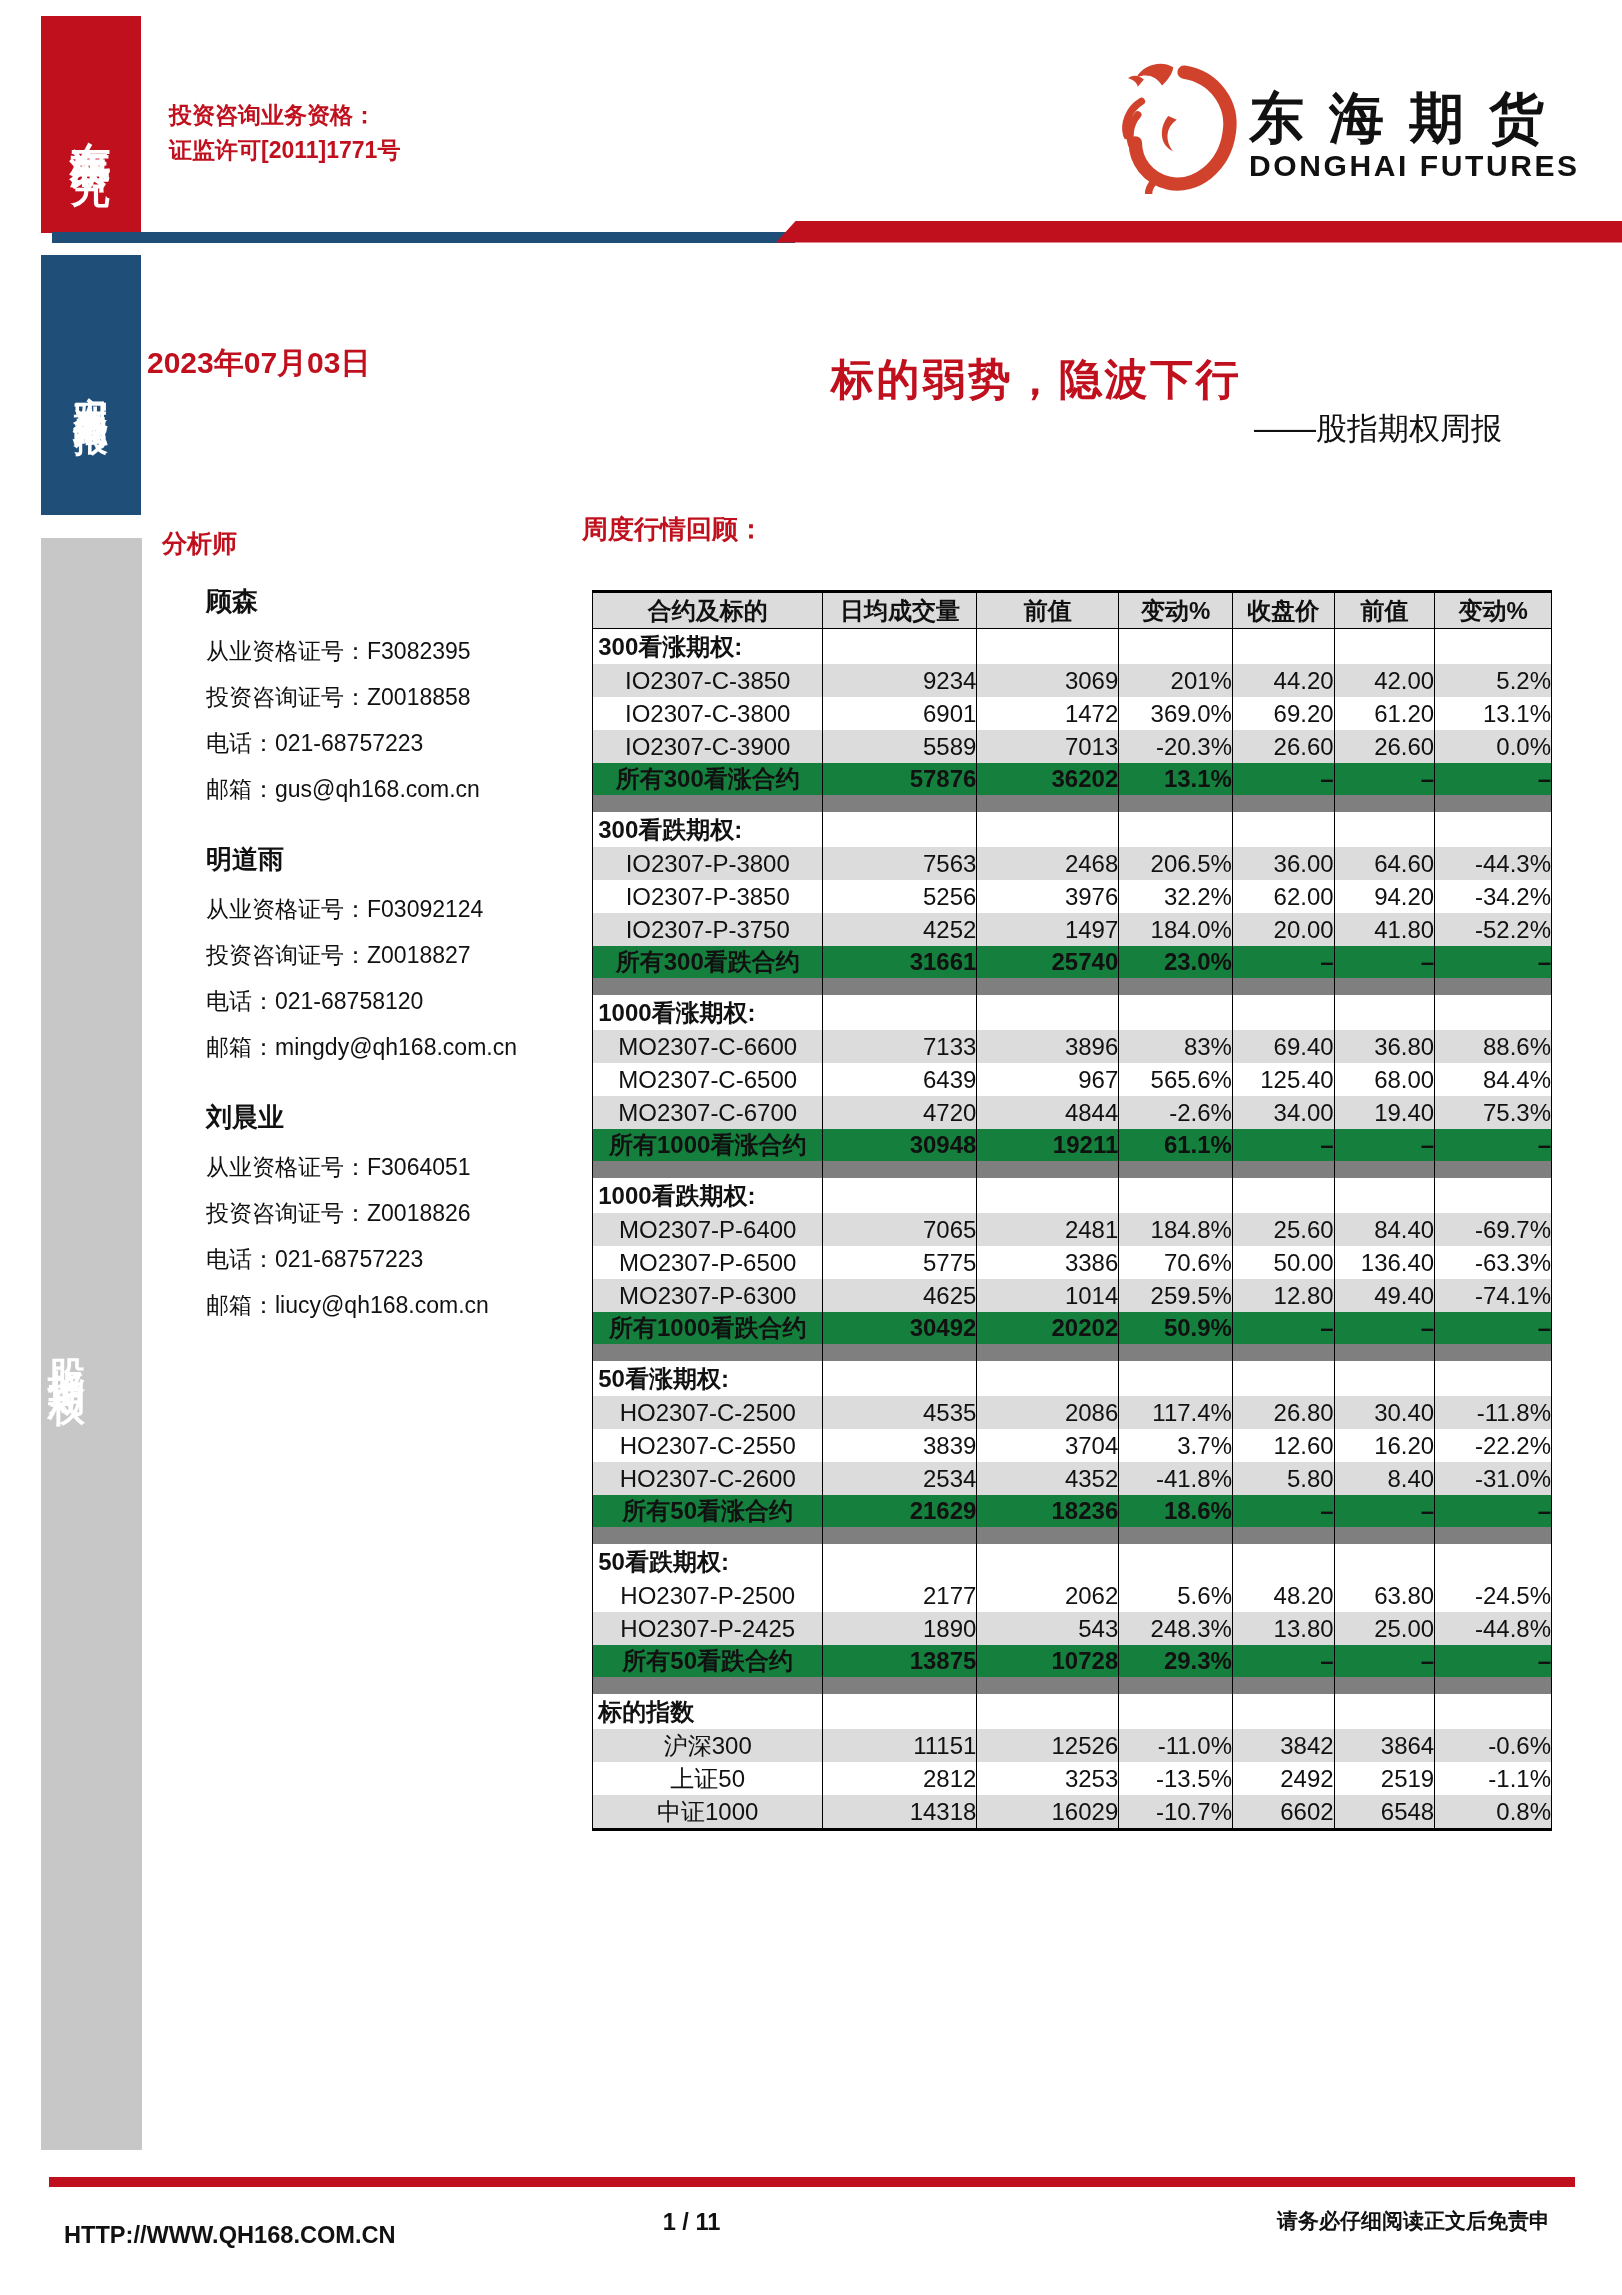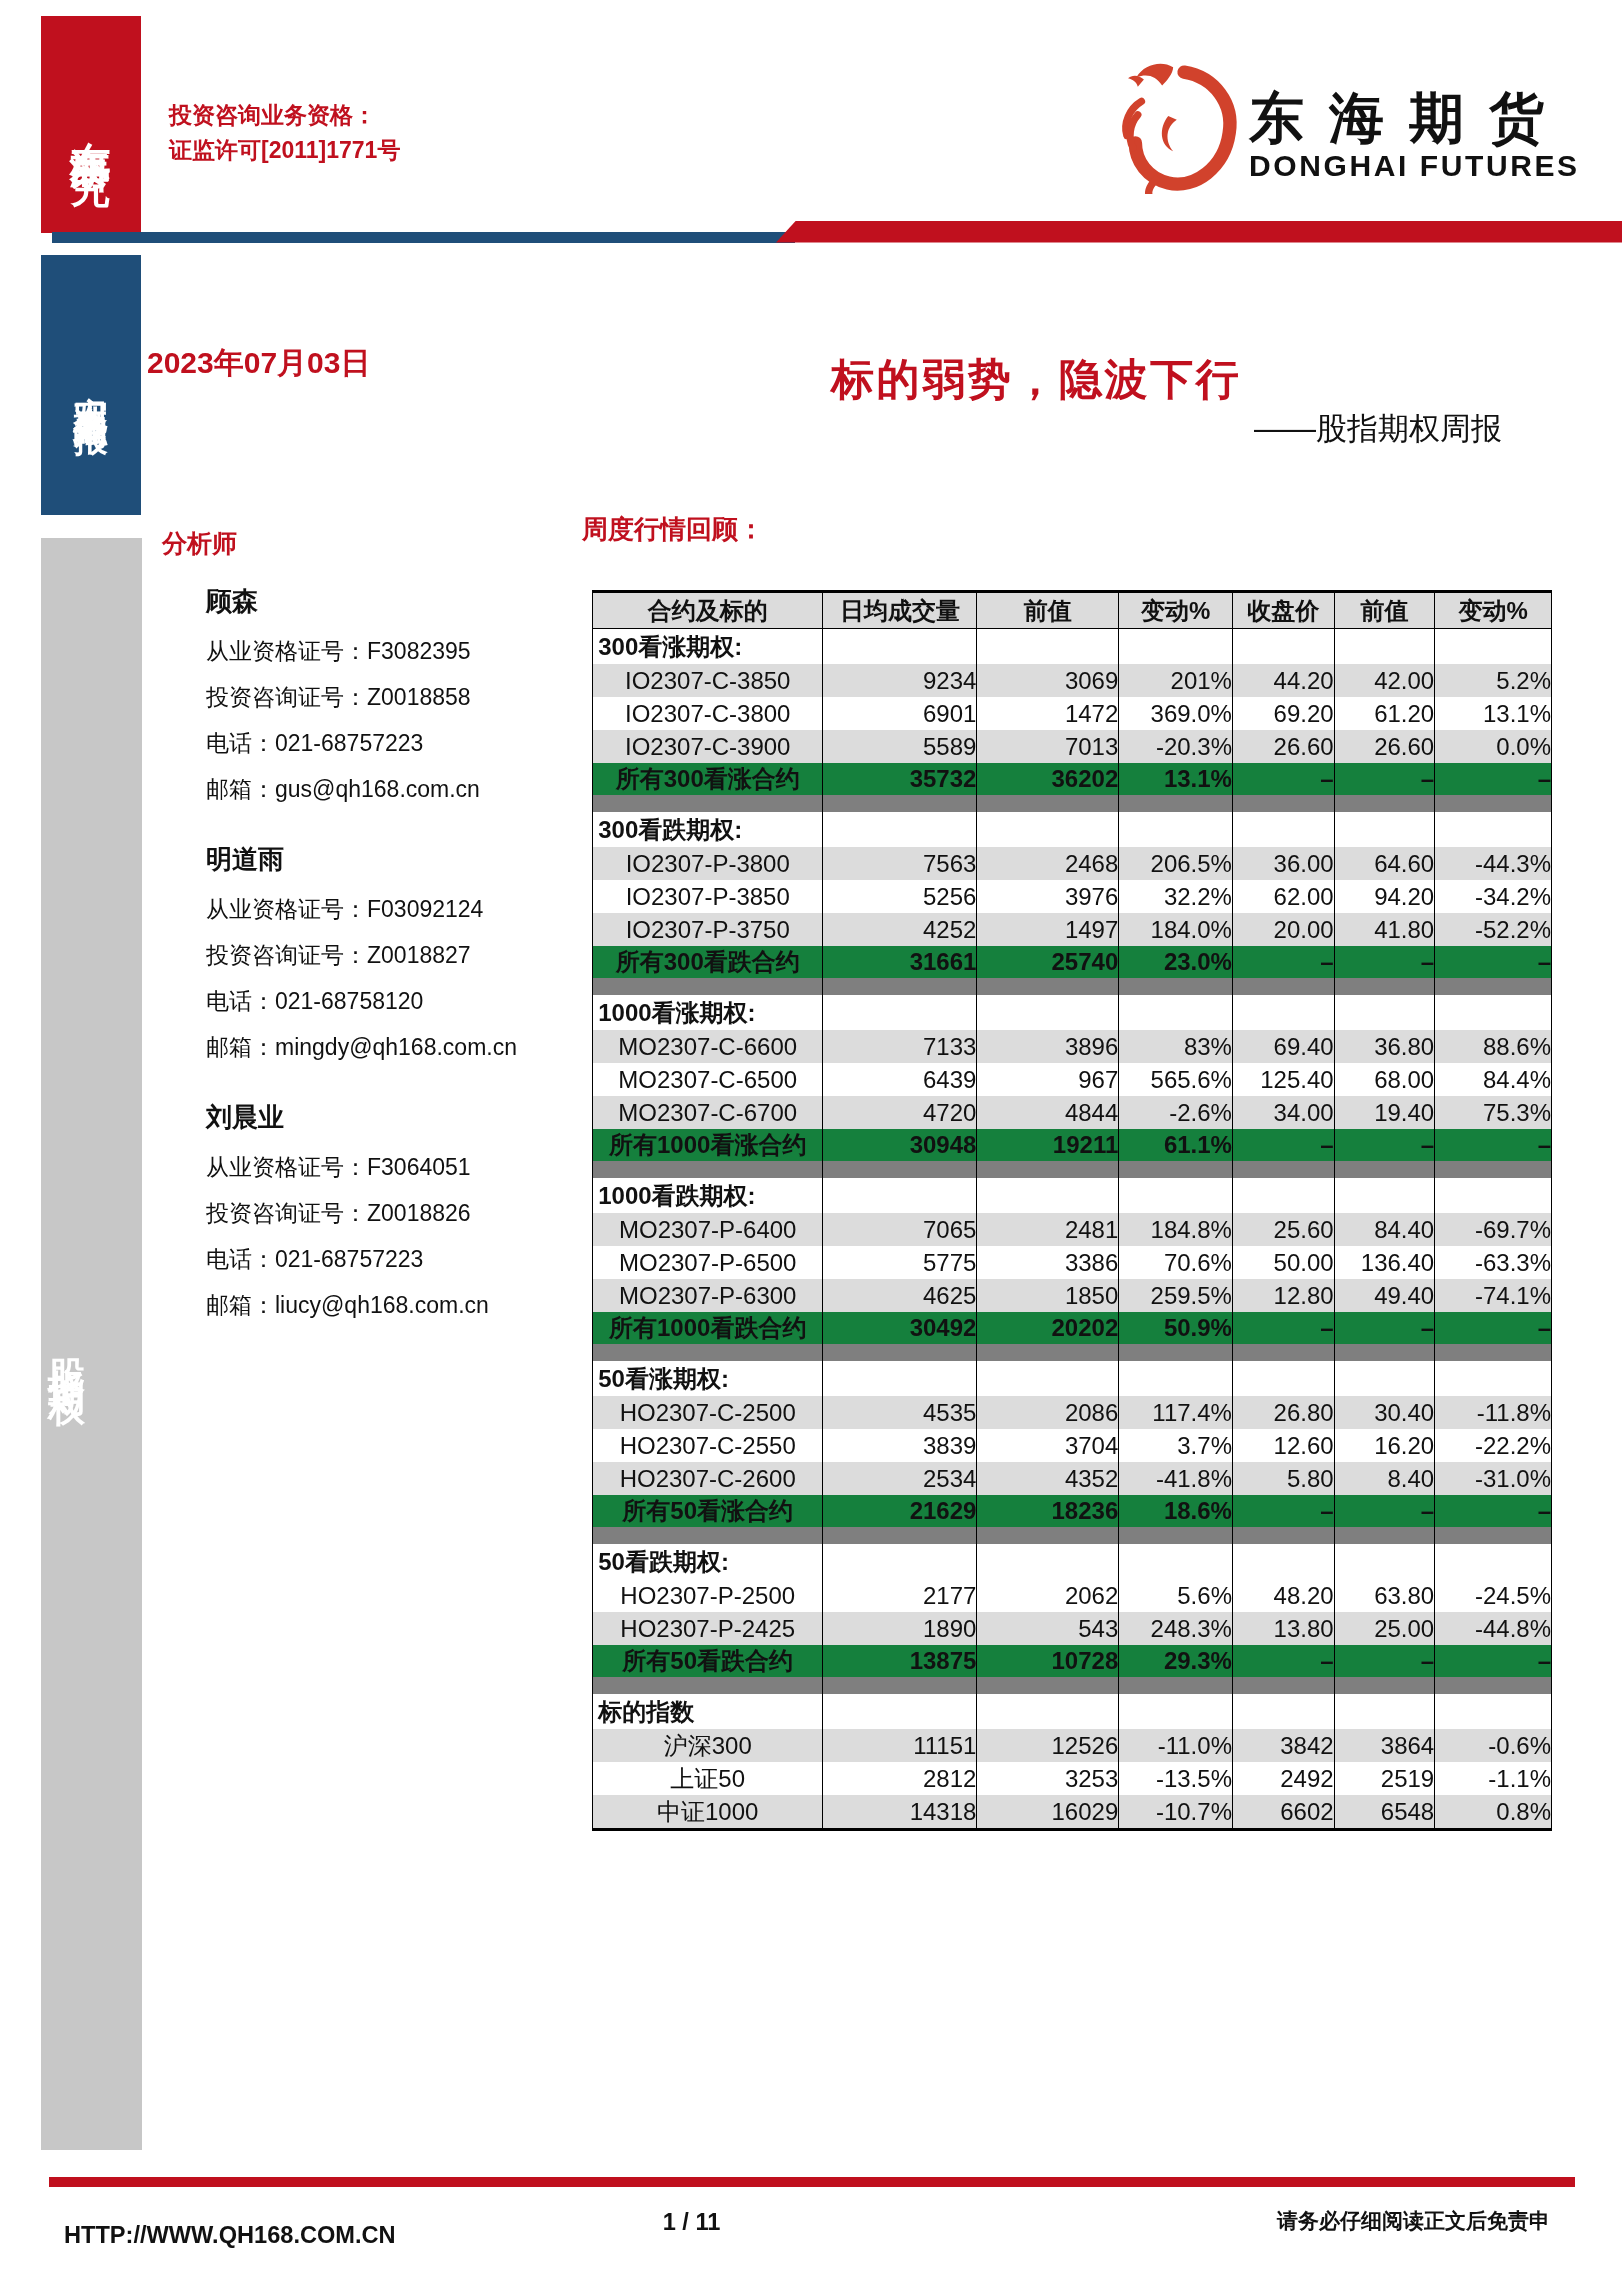--- a/index.html
+++ b/index.html
@@ -183,21 +183,21 @@
           <td class="c-label">IO2307-C-3900</td>
           <td class="c-num">5589</td>
           <td class="c-num">7013</td>
           <td class="c-num">-20.3%</td>
           <td class="c-num">26.60</td>
           <td class="c-num">26.60</td>
           <td class="c-num">0.0%</td>
         </tr>
         <tr class="summary">
           <td class="c-label">所有300看涨合约</td>
-          <td class="c-num">35732</td>
+          <td class="c-num">57876</td>
           <td class="c-num">36202</td>
           <td class="c-num">13.1%</td>
           <td class="c-num">–</td>
           <td class="c-num">–</td>
           <td class="c-num">–</td>
         </tr>
         <tr class="sep">
           <td></td>
           <td></td>
           <td></td>
@@ -337,21 +337,21 @@
           <td class="c-num">5775</td>
           <td class="c-num">3386</td>
           <td class="c-num">70.6%</td>
           <td class="c-num">50.00</td>
           <td class="c-num">136.40</td>
           <td class="c-num">-63.3%</td>
         </tr>
         <tr class="data odd">
           <td class="c-label">MO2307-P-6300</td>
           <td class="c-num">4625</td>
-          <td class="c-num">1850</td>
+          <td class="c-num">1014</td>
           <td class="c-num">259.5%</td>
           <td class="c-num">12.80</td>
           <td class="c-num">49.40</td>
           <td class="c-num">-74.1%</td>
         </tr>
         <tr class="summary">
           <td class="c-label">所有1000看跌合约</td>
           <td class="c-num">30492</td>
           <td class="c-num">20202</td>
           <td class="c-num">50.9%</td>

